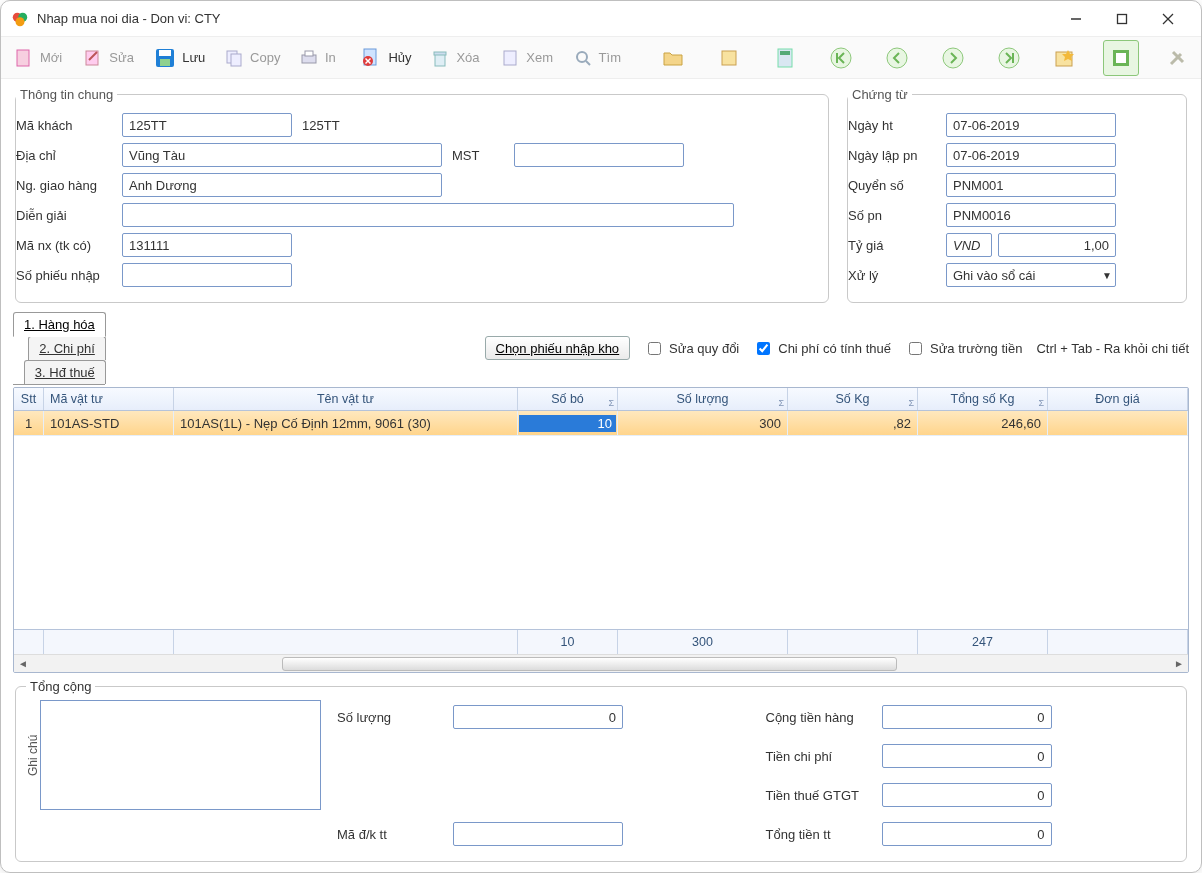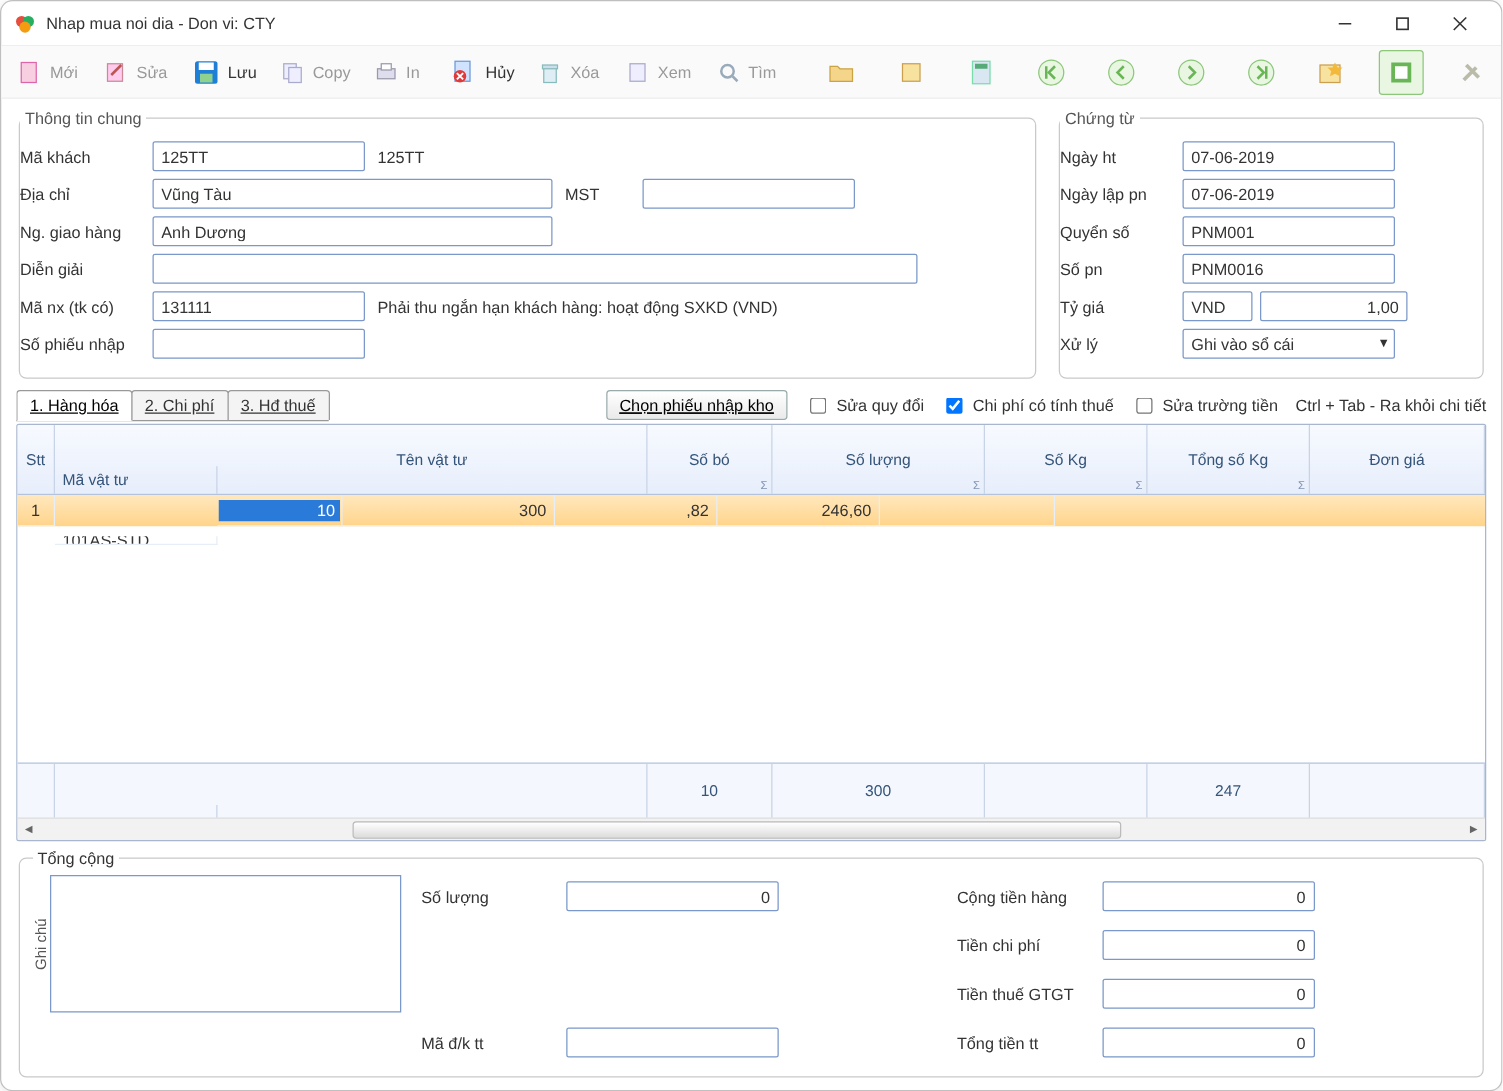--- a/index.html
+++ b/index.html
@@ -27,21 +27,21 @@
   input[type=text], input.dropdown { height:24px; border:1px solid #7a98c9; padding:1px 6px; font:inherit; color:#333; background:#fff; border-radius:2px;}
   .txt-sm{ width:170px;}
   .txt-md{ width:320px;}
   .txt-lg{ width:612px;}
   .txt-right{ text-align:right;}
   .static-label{ color:#333; padding:0 4px;}
   .dropdown-wrapper{ position:relative; width:170px;}
   .dropdown-wrapper input{ width:100%; padding-right:20px;}
   .dropdown-caret{ position:absolute; right:4px; top:50%; transform:translateY(-50%); font-size:10px; color:#333; pointer-events:none;}
   .tabs-strip{ display:flex; align-items:center; margin-top:8px; gap:6px;}
-  .tabs{ display:flex; align-items:flex-end; border-bottom:1px solid #999; }
+  .tabs{ display:flex; align-items:flex-end; border-bottom:1px solid #999;flex-direction:column; }
   .tab{ padding:4px 10px; border:1px solid #999; border-bottom:none; background:#f4f4f4; cursor:pointer; border-top-left-radius:3px; border-top-right-radius:3px; margin-right:-1px; color:#333;}
   .tab.active{ background:#fff; font-weight:normal; color:#000; border-bottom:1px solid #fff; position:relative; top:1px;}
   .grid-toolbar{ display:flex; align-items:center; gap:14px; flex:1;}
   .btn{ height:24px; padding:0 10px; border:1px solid #9aa; background:linear-gradient(#fff,#eaeaea); border-radius:3px; cursor:pointer; font:inherit;text-decoration:underline;}
   .chk{ display:flex; align-items:center; gap:5px; cursor:pointer;}
   .hint{ color:#333; white-space:nowrap;}
   .grid-area{ flex:1; display:flex; flex-direction:column; border:1px solid #a8b7cf; margin-top:2px; min-height:0; border-radius:2px; overflow:hidden;}
   .ghead{ display:flex; background:linear-gradient(#f7faff,#e7eefb); border-bottom:1px solid #b5c3da; font-size:12.5px; color:#34547a;}
   .gcol{ border-right:1px solid #c7d3e6; padding:4px 6px; display:flex; align-items:center; justify-content:center; position:relative;}
   .gcol.left{justify-content:flex-start;}
@@ -62,21 +62,21 @@
   .totals-body{ display:flex; gap:16px; align-items:flex-start;}
   .ghichu-wrap{ width:295px; display:flex;}
   .ghichu-label{ writing-mode:vertical-rl; transform:rotate(180deg); font-size:12px; color:#555; padding:2px 0; text-align:center;}
   textarea.ghichu{ flex:1; height:110px; border:1px solid #7a98c9; resize:none; font:inherit; padding:4px;}
   .totals-cols{ flex:1; display:flex; gap:18px;}
   .tcol{ flex:1; display:flex; flex-direction:column; gap:5px;}
   .tcol .frow label{ width:110px;}
   .nowrap{white-space:nowrap;}
   
   .c-stt{width:30px;}
-  .c-mavt{width:130px;margin-top:33px;}
+  .c-mavt{width:130px;}
   .c-ten{flex:1; min-width:200px;}
   .c-sobo{width:100px;}
   .c-soluong{width:170px;}
   .c-sokg{width:130px;}
   .c-tongkg{width:130px;}
   .c-dongia{width:140px;}
 </style>
 </head>
 <body>
 
@@ -297,21 +297,20 @@
           <label>Ng. giao hàng</label>
           <input type="text" class="txt-md" value="Anh Dương" style="">
         </div>
         <div class="frow">
           <label>Diễn giải</label>
           <input type="text" class="txt-lg" value="" style="">
         </div>
         <div class="frow">
           <label>Mã nx (tk có)</label>
           <input type="text" class="txt-sm" value="131111" style="">
-          <span class="static-label nowrap">Phải thu ngắn hạn khách hàng: hoạt động SXKD (VND)</span>
         </div>
         <div class="frow">
           <label>Số phiếu nhập</label>
           <input type="text" class="txt-sm" value="" style="">
         </div>
       </fieldset>
 
       <fieldset class="panel panel-right">
         <legend>Chứng từ</legend>
         <div class="frow">
@@ -325,21 +324,21 @@
         <div class="frow">
             <label>Quyển số</label>
             <input type="text" class="txt-sm" value="PNM001" style="">
           </div>
         <div class="frow">
             <label>Số pn</label>
             <input type="text" class="txt-sm" value="PNM0016" style="">
           </div>
         <div class="frow">
           <label>Tỷ giá</label>
-          <input type="text" style="width: 56px;" value="VND">
+          <input type="text" style="width: 46px; font-style: italic;" value="VND">
           <input type="text" class="txt-right" style="width: 118px;" value="1,00">
         </div>
         <div class="frow">
           <label>Xử lý</label>
           <div class="dropdown-wrapper">
             <input type="text" class="dropdown" value="Ghi vào sổ cái" style="">
             <span class="dropdown-caret">▼</span>
           </div>
         </div>
       </fieldset>
@@ -390,20 +389,21 @@
         <div class="gcol c-tongkg">
             <span>Tổng số Kg</span>
             <span class="sigma">Σ</span>
           </div>
         <div class="gcol c-dongia">Đơn giá</div>
       </div>
       <div class="gbody">
         <div class="grow selected">
           <div class="gcell c-stt" style="justify-content:center">1</div>
           <div class="gcell c-mavt">101AS-STD</div>
+          <div class="gcell c-ten">101AS(1L) - Nẹp Cố Định 12mm, 9061 (30)</div>
           <div class="gcell c-sobo" style="padding:1px">
               <span class="editcell">10</span>
             </div>
           <div class="gcell c-soluong" style="justify-content:flex-end">300</div>
           <div class="gcell c-sokg" style="justify-content:flex-end">,82</div>
           <div class="gcell c-tongkg" style="justify-content:flex-end">246,60</div>
           <div class="gcell c-dongia"></div>
         </div>
       </div>
       <div class="gfoot">

